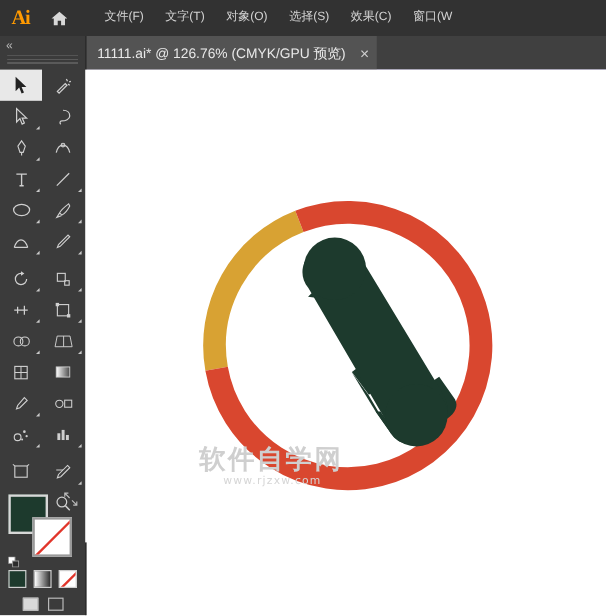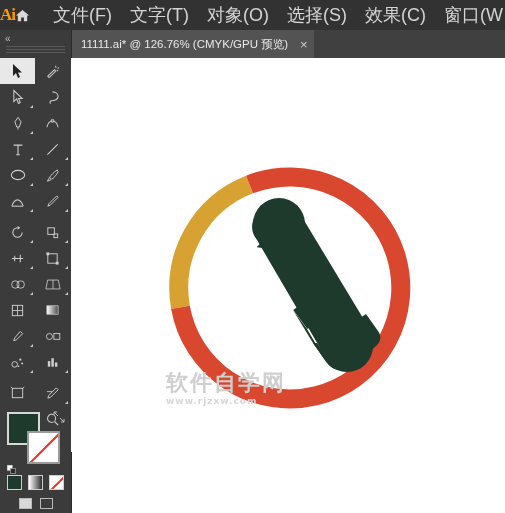--- a/index.html
+++ b/index.html
@@ -19,21 +19,21 @@
   .ai-logo{
     width:34px;height:30px;display:flex;align-items:center;justify-content:center;
     color:#ff9a00;font-weight:bold;font-size:17px;font-family:"Liberation Serif",serif;
     letter-spacing:-1px;
   }
   .home-icon{
     width:30px;height:30px;display:flex;align-items:center;justify-content:center;
   }
   .menu-items{display:flex;align-items:center;margin-left:14px;}
   .menu-item{
-    color:#d4d4d4;font-size:18px;padding:0 9px;height:30px;line-height:30px;
+    color:#d4d4d4;font-size:10px;padding:0 9px;height:30px;line-height:30px;
     white-space:nowrap;
   }
 
   
   .tabbar{
     position:absolute;left:71px;top:30px;width:434px;height:28px;
     background:#404040;border-bottom:1px solid #c4b5fd;
   }
   .doc-tab{
     position:absolute;left:0;top:0;height:28px;
@@ -109,21 +109,21 @@
     overflow:hidden;
   }
   .artwork{position:absolute;left:0;top:0;width:434px;height:455px;}
   .watermark{
     position:absolute;left:95px;top:310px;
     font-size:22px;color:#cfcfcf;letter-spacing:2px;font-weight:bold;
     font-family:"DejaVu Sans",sans-serif;
   }
   .watermark .sub{
     display:block;font-size:9px;letter-spacing:1px;color:#d6d6d6;
-    margin-top:-2px;font-weight:bold;
+    margin-top:-2px;font-weight:normal;margin-left:20px;
   }
   .dial-label{
     position:absolute;left:122px;top:395px;width:200px;text-align:center;
     font-size:42px;color:#8b5cf6;font-family:"DejaVu Sans",sans-serif;
     letter-spacing:2px;
   }
 </style>
 </head>
 <body>
 

